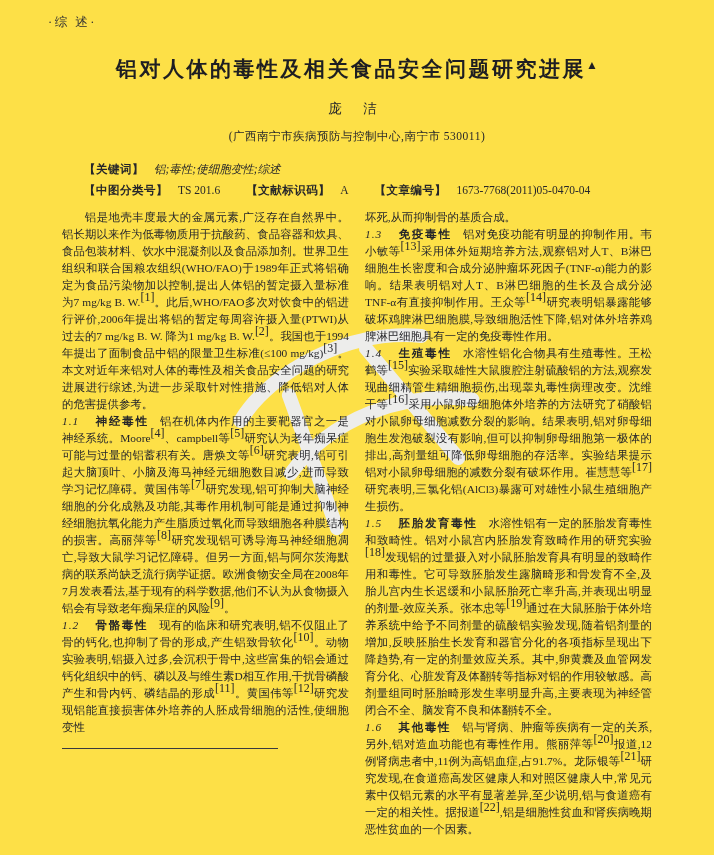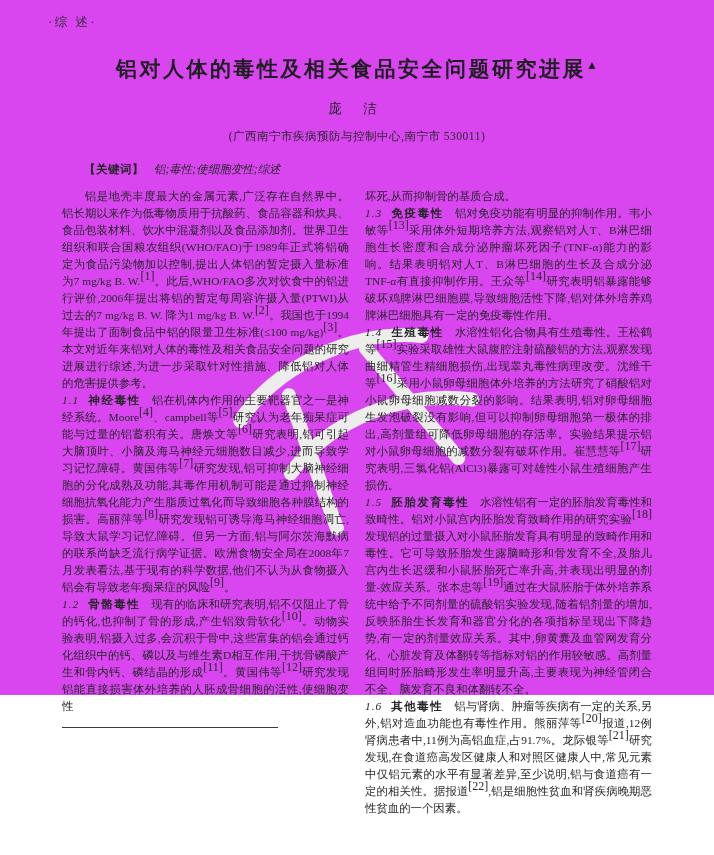--- a/index.html
+++ b/index.html
@@ -3,23 +3,23 @@
 <meta charset="utf-8">
 <style>
   html,body{margin:0;padding:0;}
   body{
     width:714px;height:855px;background:#ffffff;
     font-family:"Liberation Serif","DejaVu Serif",serif;
     color:#26262a;overflow:hidden;
   }
   .page{
     position:relative;box-sizing:border-box;
-    width:714px;height:695px;
+    width:714px;height:855px;
     padding:14px 62px 8px 62px;
-    background:#d946ef;
+    background:#fde047;
   }
   .category{
     font-size:12.5px;letter-spacing:2.5px;color:#2e2e32;margin-left:-14px;
   }
   .title{
     margin:24px 0 0;text-align:center;
     font-size:21px;font-weight:600;letter-spacing:2.5px;color:#1e1e22;
   }
   .title sup{font-size:12px;vertical-align:7px;letter-spacing:0;}
   .author{
@@ -37,21 +37,21 @@
   .meta-sp{display:inline-block;width:10px;}
   .columns{
     display:flex;gap:16px;margin-top:6px;
   }
   .col{
     flex:1 1 0;min-width:0;
     font-size:11.4px;line-height:17px;text-align:justify;
   }
   .para{margin:0;}
   .indent{text-indent:2em;}
-  .sub-num{font-style:italic;margin-right:9px;letter-spacing:1px;}
+  .sub-num{font-style:italic;margin-right:16px;letter-spacing:1px;}
   .sub-head{font-weight:600;margin-right:11px;letter-spacing:1.5px;margin-top:30px;}
   .sec-head{font-size:12.2px;font-weight:bold;margin:7px 0 5px;letter-spacing:0.5px;}
   .sec-num{margin-right:12px;}
   .col sup{font-size:12px;line-height:0;}
   .footnote{margin-top:12px;font-size:10.8px;letter-spacing:0.3px;}
   .footnote-rule{width:216px;height:0;border-top:1.2px solid #3a3a3e;margin-bottom:6px;}
   .watermark{
     position:absolute;left:225px;top:300px;pointer-events:none;z-index:0;
   }
   .content{position:relative;z-index:1;}
@@ -75,20 +75,21 @@
     <div class="category">·综  述·</div>
 
     <h1 class="title"><span>铝对人体的毒性及相关食品安全问题研究进展</span><sup>▲</sup></h1>
 
     <div class="author">庞 洁</div>
 
     <div class="affiliation">(广西南宁市疾病预防与控制中心,南宁市  530011)</div>
 
     <div class="meta">
       <div><span class="meta-label">【关键词】</span><span class="meta-sp"></span><span class="kai">铝;毒性;使细胞变性;综述</span></div>
+      <div><span class="meta-label">【中图分类号】</span><span class="meta-sp"></span><span>TS 201.6</span><span class="meta-gap"></span><span class="meta-label">【文献标识码】</span><span class="meta-sp"></span><span>A</span><span class="meta-gap"></span><span class="meta-label">【文章编号】</span><span class="meta-sp"></span><span>1673-7768(2011)05-0470-04</span></div>
     </div>
 
     <div class="columns">
       <div class="col" id="col-left">
           <p class="para indent">铝是地壳丰度最大的金属元素,广泛存在自然界中。铝长期以来作为低毒物质用于抗酸药、食品容器和炊具、食品包装材料、饮水中混凝剂以及食品添加剂。世界卫生组织和联合国粮农组织(WHO/FAO)于1989年正式将铝确定为食品污染物加以控制,提出人体铝的暂定摄入量标准为7 mg/kg B. W.<sup>[1]</sup>。此后,WHO/FAO多次对饮食中的铝进行评价,2006年提出将铝的暂定每周容许摄入量(PTWI)从过去的7 mg/kg B. W. 降为1 mg/kg B. W.<sup>[2]</sup>。我国也于1994年提出了面制食品中铝的限量卫生标准(≤100 mg/kg)<sup>[3]</sup>。本文对近年来铝对人体的毒性及相关食品安全问题的研究进展进行综述,为进一步采取针对性措施、降低铝对人体的危害提供参考。</p>
           <p class="para "><span class="sub-num">1.1</span><span class="sub-head">神经毒性</span>铝在机体内作用的主要靶器官之一是神经系统。Moore<sup>[4]</sup>、campbell等<sup>[5]</sup>研究认为老年痴呆症可能与过量的铝蓄积有关。唐焕文等<sup>[6]</sup>研究表明,铝可引起大脑顶叶、小脑及海马神经元细胞数目减少,进而导致学习记忆障碍。黄国伟等<sup>[7]</sup>研究发现,铝可抑制大脑神经细胞的分化成熟及功能,其毒作用机制可能是通过抑制神经细胞抗氧化能力产生脂质过氧化而导致细胞各种膜结构的损害。高丽萍等<sup>[8]</sup>研究发现铝可诱导海马神经细胞凋亡,导致大鼠学习记忆障碍。但另一方面,铝与阿尔茨海默病的联系尚缺乏流行病学证据。欧洲食物安全局在2008年7月发表看法,基于现有的科学数据,他们不认为从食物摄入铝会有导致老年痴呆症的风险<sup>[9]</sup>。</p>
           <p class="para "><span class="sub-num">1.2</span><span class="sub-head">骨骼毒性</span>现有的临床和研究表明,铝不仅阻止了骨的钙化,也抑制了骨的形成,产生铝致骨软化<sup>[10]</sup>。动物实验表明,铝摄入过多,会沉积于骨中,这些富集的铝会通过钙化组织中的钙、磷以及与维生素D相互作用,干扰骨磷酸产生和骨内钙、磷结晶的形成<sup>[11]</sup>。黄国伟等<sup>[12]</sup>研究发现铝能直接损害体外培养的人胚成骨细胞的活性,使细胞变性</p>
           <div class="footnote">
             <div class="footnote-rule"></div>
           </div>

